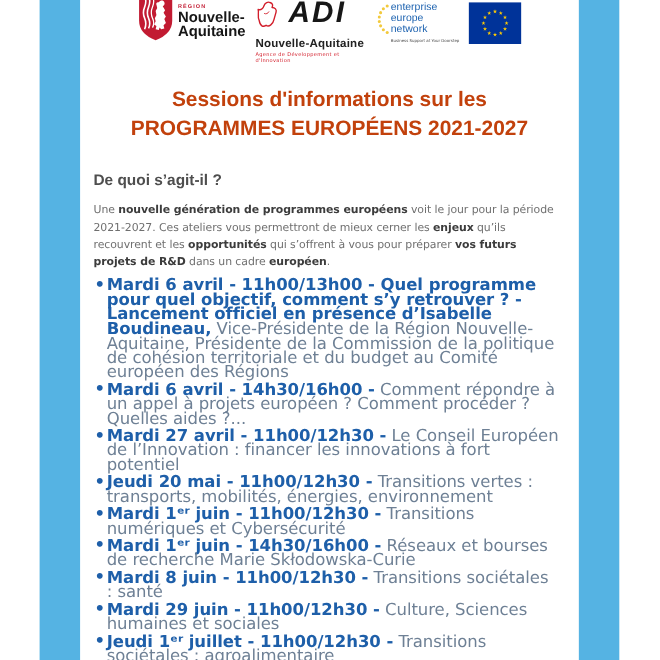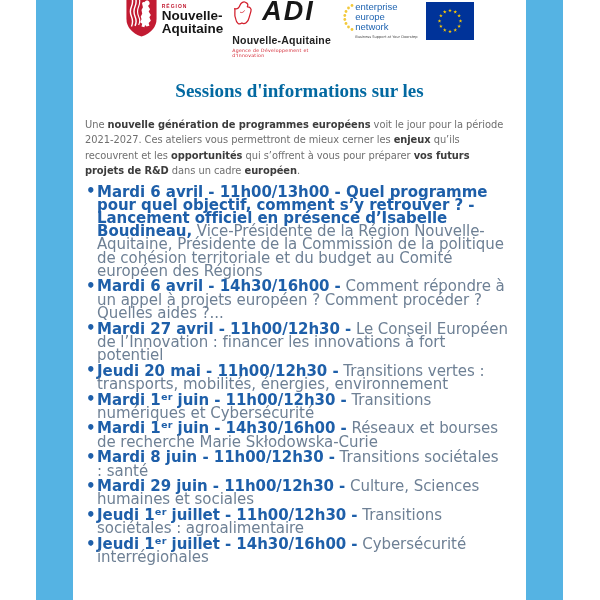--- a/index.html
+++ b/index.html
@@ -31,22 +31,22 @@
   .een-logo{position:relative;padding-left:12px;margin-top:2px;width:62px;}
   .een-stars{position:absolute;left:0;top:1px;}
   .een-line{font-family:"Liberation Sans",sans-serif;font-weight:normal;font-size:9.5px;line-height:9.8px;color:#1E63B0;}
   .een-tagline{font-size:3.6px;color:#4a4a4a;margin-top:4px;white-space:nowrap;}
 
   .eu-flag{margin-top:2px;}
 
   
   .page-title{
     margin:21px 8px 0;
-    font-family:Liberation Serif, serif;font-weight:bold;
-    font-size:19px;line-height:26.5px;color:#0369a1;text-align:center;
+    font-family:Liberation Sans, sans-serif;font-weight:bold;
+    font-size:19px;line-height:26.5px;color:#c2410c;text-align:center;
   }
   .section-heading{
     margin:24px 21px 0 12px;
     font-family:"Liberation Sans",sans-serif;font-weight:bold;
     font-size:14px;line-height:17px;color:#4E4E4E;
   }
   .about-para{
     margin:12px 21px 0 12px;
     font-size:9.9px;line-height:15.5px;color:#6F6F6F;letter-spacing:-0.05px;
   }
@@ -143,22 +143,24 @@
         <use href="#eustar" transform="translate(18.75,9.9)"></use>
         <use href="#eustar" transform="translate(24,8.5)"></use>
         <use href="#eustar" transform="translate(29.25,9.9)"></use>
         <use href="#eustar" transform="translate(33.1,13.75)"></use>
       </svg>
     </div>
   </div>
 
   <div class="page-title">
     <div>Sessions d'informations sur les</div>
+    <div>PROGRAMMES EUROPÉENS 2021-2027</div>
   </div>
 
+  <div class="section-heading">De quoi s’agit-il ?</div>
   <div class="about-para"><span>Une </span><b>nouvelle génération de programmes européens</b><span> voit le jour pour la période 2021-2027. Ces ateliers vous permettront de mieux cerner les </span><b>enjeux</b><span> qu’ils recouvrent et les </span><b>opportunités</b><span> qui s’offrent à vous pour préparer </span><b>vos futurs projets de R&amp;D</b><span> dans un cadre </span><b>européen</b><span>.</span></div>
 
 
   <ul class="sessions">
     <li><span class="dt">Mardi 6 avril - 11h00/13h00 - Quel programme pour quel objectif, comment s’y retrouver ? - Lancement officiel en présence d’Isabelle Boudineau,</span><span> Vice-Présidente de la Région Nouvelle-Aquitaine, Présidente de la Commission de la politique de cohésion territoriale et du budget au Comité européen des Régions</span></li>
     <li><span class="dt">Mardi 6 avril - 14h30/16h00 -</span><span> Comment répondre à un appel à projets européen ? Comment procéder ? Quelles aides ?...</span></li>
     <li><span class="dt">Mardi 27 avril - 11h00/12h30 -</span><span> Le Conseil Européen de l’Innovation : financer les innovations à fort potentiel</span></li>
     <li><span class="dt">Jeudi 20 mai - 11h00/12h30 -</span><span> Transitions vertes : transports, mobilités, énergies, environnement</span></li>
     <li><span class="dt">Mardi 1ᵉʳ juin - 11h00/12h30 -</span><span> Transitions numériques et Cybersécurité</span></li>
     <li><span class="dt">Mardi 1ᵉʳ juin - 14h30/16h00 -</span><span> Réseaux et bourses de recherche Marie Skłodowska-Curie</span></li>

